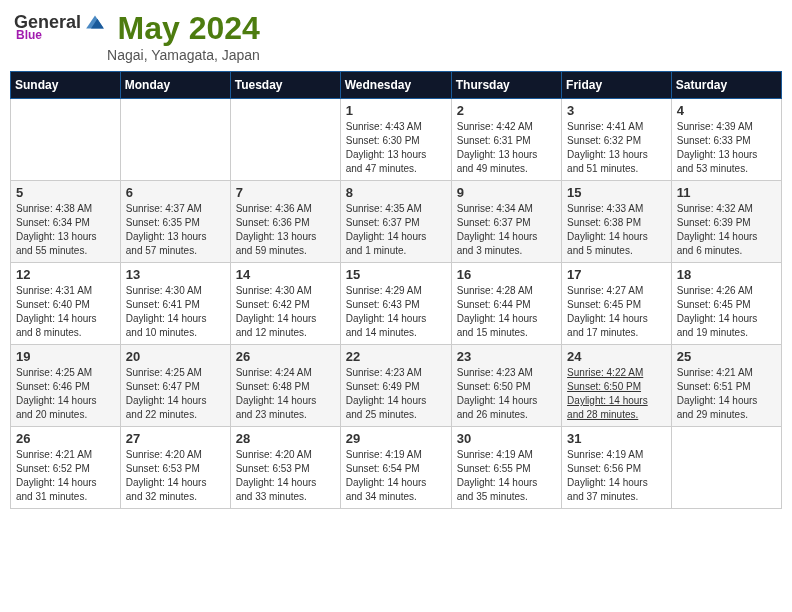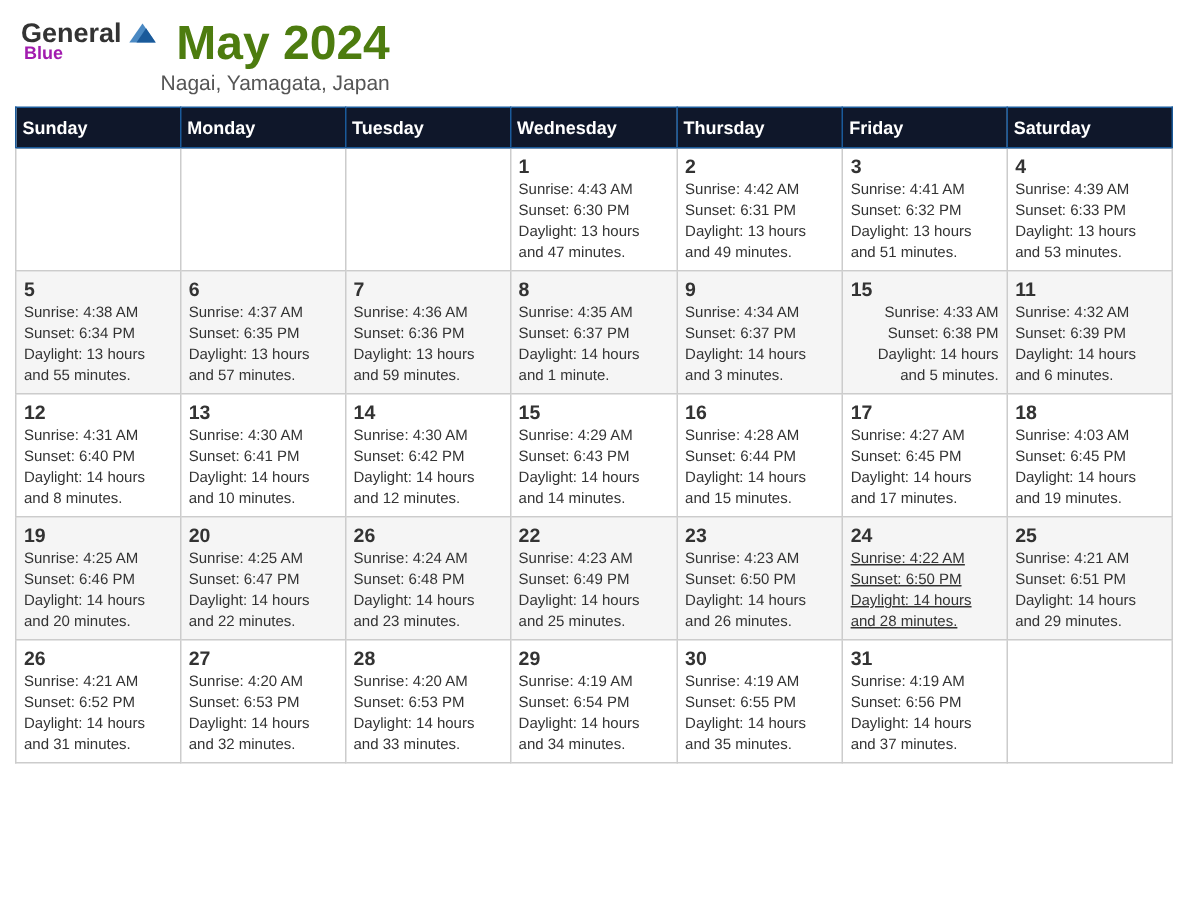--- a/index.html
+++ b/index.html
@@ -188,21 +188,21 @@
         </td>
         <td>
           <span class="day-number">9</span>
           <div class="day-info" style="white-space: pre-line;">Sunrise: 4:34 AM
 Sunset: 6:37 PM
 Daylight: 14 hours
 and 3 minutes.</div>
         </td>
         <td>
           <span class="day-number">15</span>
-          <div class="day-info" style="white-space: pre-line; text-align: right;">Sunrise: 4:33 AM
+          <div class="day-info" style="white-space: pre-line;">Sunrise: 4:33 AM
 Sunset: 6:38 PM
 Daylight: 14 hours
 and 5 minutes.</div>
         </td>
         <td>
           <span class="day-number">11</span>
           <div class="day-info" style="white-space: pre-line;">Sunrise: 4:32 AM
 Sunset: 6:39 PM
 Daylight: 14 hours
 and 6 minutes.</div>
@@ -246,21 +246,21 @@
         </td>
         <td>
           <span class="day-number">17</span>
           <div class="day-info" style="white-space: pre-line;">Sunrise: 4:27 AM
 Sunset: 6:45 PM
 Daylight: 14 hours
 and 17 minutes.</div>
         </td>
         <td>
           <span class="day-number">18</span>
-          <div class="day-info" style="white-space: pre-line;">Sunrise: 4:03 AM
+          <div class="day-info" style="white-space: pre-line;">Sunrise: 4:26 AM
 Sunset: 6:45 PM
 Daylight: 14 hours
 and 19 minutes.</div>
         </td>
       </tr>
       <tr>
         <td>
           <span class="day-number">19</span>
           <div class="day-info" style="white-space: pre-line;">Sunrise: 4:25 AM
 Sunset: 6:46 PM

